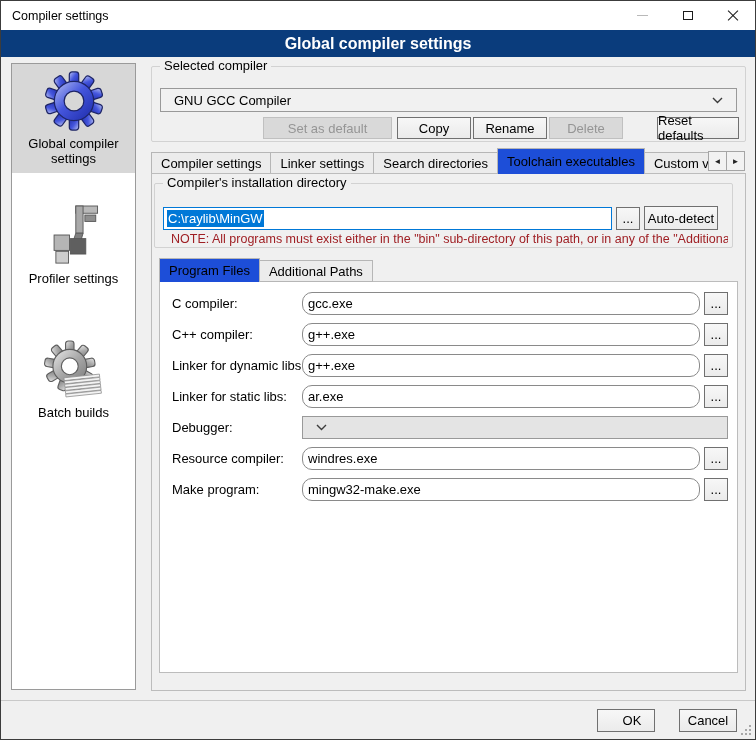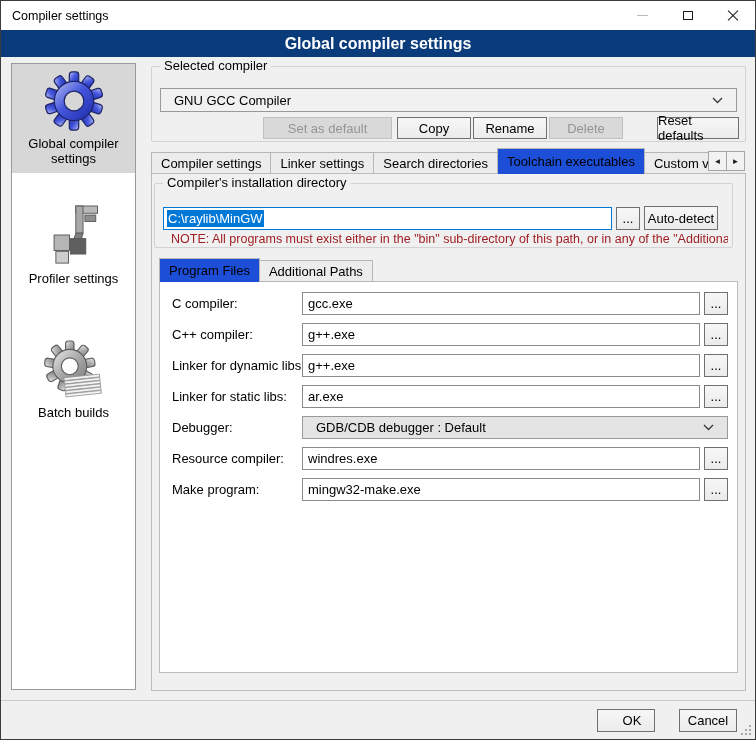--- a/index.html
+++ b/index.html
@@ -58,21 +58,21 @@
   .inner-panel{position:absolute;left:158px;top:280px;width:579px;height:392px;background:#fff;border:1px solid #bcbcbc;z-index:1;padding-top:10px;}
   
   .pathbox{flex:1;height:23px;border:1px solid #0078d7;background:#fff;display:flex;align-items:center;
     padding:0 3px;overflow:hidden;white-space:nowrap;}
   .pathbox .sel{background:#0078d7;color:#fff;padding:1px 1px;}
   .note{position:absolute;left:16px;top:48px;right:4px;color:#9f1f24;font-size:12.5px;white-space:nowrap;overflow:hidden;}
   
   .frow{display:flex;align-items:center;height:23px;margin:0 9px 8px 12px;}
   .flabel{width:130px;flex:none;white-space:nowrap;overflow:hidden;}
   .fctrl{flex:1;display:flex;align-items:center;}
-  .fctrl .tinput{flex:1;min-width:0;}
+  .fctrl .tinput{flex:1;min-width:0;border-radius:10px;}
   .fctrl .browse{margin-left:4px;height:23px;}
   .fctrl .combo{flex:1;height:23px;}
   
   .footer-line{position:absolute;left:0;right:0;top:699px;border-top:1px solid #c9c9c9;}
   .grip{position:absolute;right:3px;bottom:3px;}
 </style>
 </head>
 <body>
 
 <div class="window">
@@ -247,21 +247,20 @@
       <span class="flabel">Linker for static libs:</span>
       <div class="fctrl">
         <input class="tinput" value="ar.exe" style="">
         <div class="btn browse">...</div>
       </div>
     </div>
     <div class="frow">
       <span class="flabel">Debugger:</span>
       <div class="fctrl">
         <div class="combo gray">
-          <span class="cval">GDB/CDB debugger : Default</span>
           <svg width="11" height="7" viewBox="0 0 11 7">
               <polyline points="1,1 5.5,5.5 10,1" fill="none" stroke="#3c3c3c" stroke-width="1.4"></polyline>
             </svg>
         </div>
       </div>
     </div>
     <div class="frow">
       <span class="flabel">Resource compiler:</span>
       <div class="fctrl">
         <input class="tinput" value="windres.exe" style="">

